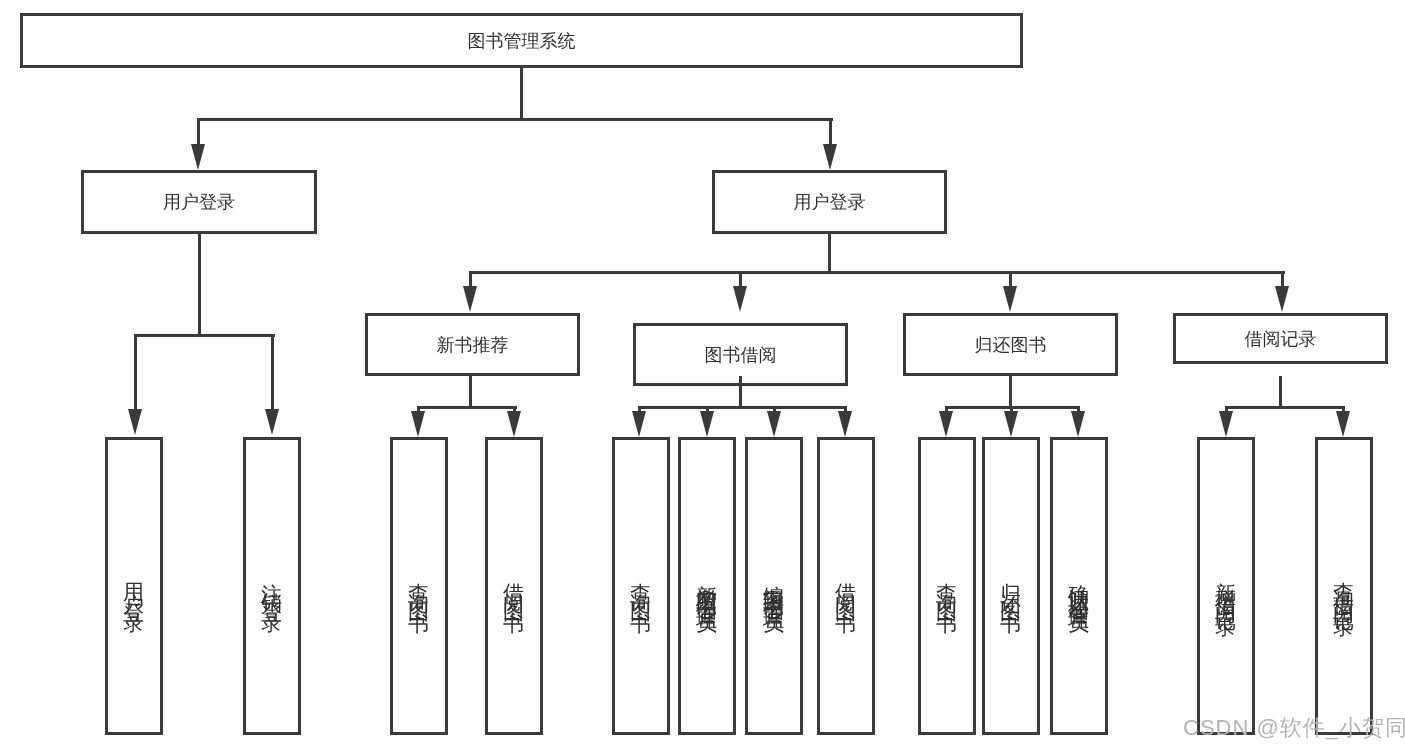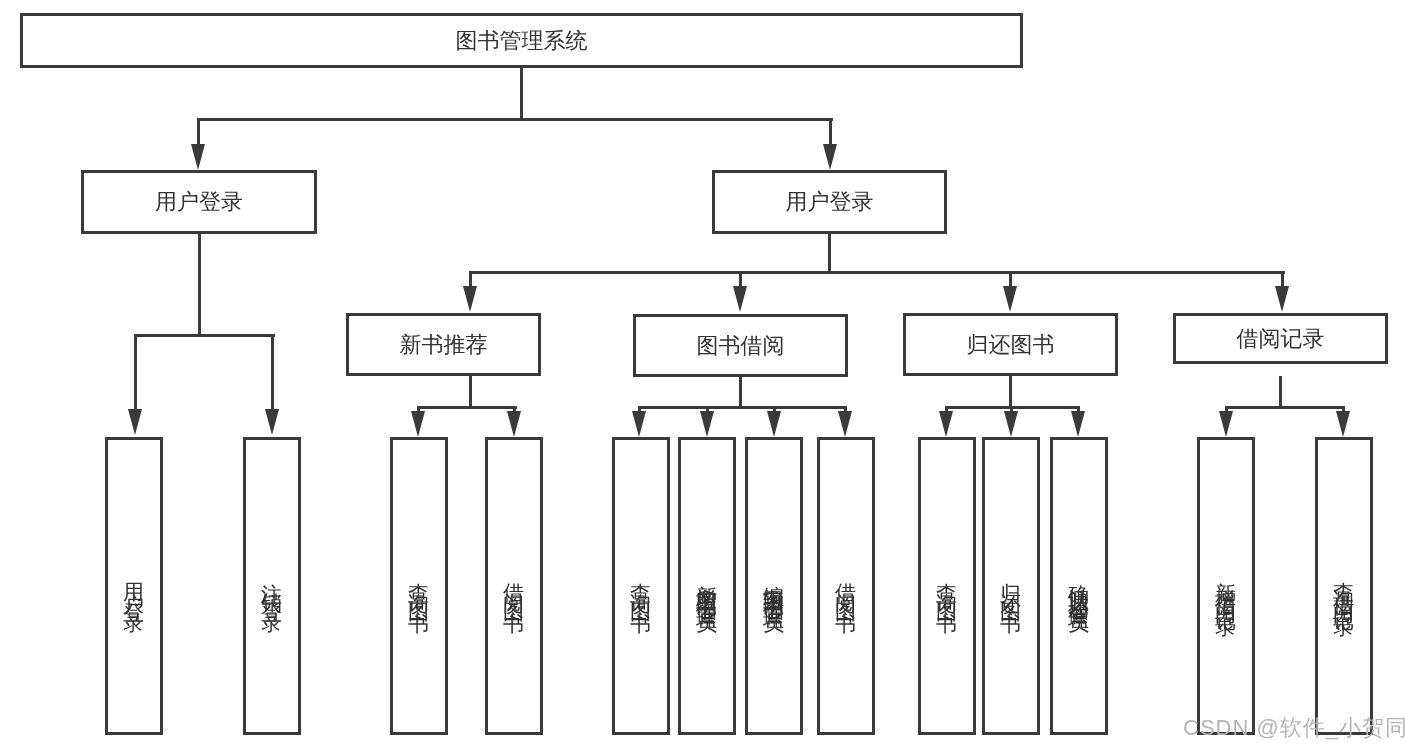--- a/index.html
+++ b/index.html
@@ -11,21 +11,21 @@
   html,body{margin:0;padding:0;background:var(--bg);}
   .canvas{
     position:relative;width:1405px;height:747px;background:var(--bg);
     font-family:"Liberation Sans","DejaVu Sans",sans-serif;
     overflow:hidden;
   }
   .box{
     position:absolute;box-sizing:border-box;background:#fff;
     border:3px solid var(--line);color:var(--text);
     display:flex;align-items:center;justify-content:center;
-    font-size:22px;text-align:center;
+    font-size:18px;text-align:center;
   }
   .leaf{
     writing-mode:vertical-rl;
     letter-spacing:10px;
     font-size:21px;
     line-height:1;
     padding:4px 0;
   }
   .v{position:absolute;width:3px;background:var(--line);}
   .h{position:absolute;height:3px;background:var(--line);}
@@ -67,22 +67,22 @@
   <div class="h" style="left:469px;top:271px;width:816px;"></div>
   <div class="v" style="left:469px;top:271px;height:17px;"></div>
   <div class="ar" style="left:463px;top:286px;"></div>
   <div class="v" style="left:739px;top:271px;height:17px;"></div>
   <div class="ar" style="left:733px;top:286px;"></div>
   <div class="v" style="left:1009px;top:271px;height:17px;"></div>
   <div class="ar" style="left:1003px;top:286px;"></div>
   <div class="v" style="left:1281px;top:271px;height:17px;"></div>
   <div class="ar" style="left:1275px;top:286px;"></div>
 
-  <div class="box" style="left:346px;top:313px;width:195px;height:63px;">新书推荐</div>
-  <div class="box" style="left:633px;top:314px;width:215px;height:63px;">图书借阅</div>
+  <div class="box" style="left:365px;top:313px;width:215px;height:63px;">新书推荐</div>
+  <div class="box" style="left:633px;top:323px;width:215px;height:63px;">图书借阅</div>
   <div class="box" style="left:903px;top:313px;width:215px;height:63px;">归还图书</div>
   <div class="box" style="left:1173px;top:313px;width:215px;height:51px;">借阅记录</div>
 
   <div class="v" style="left:469px;top:376px;height:32px;"></div>
   <div class="h" style="left:417px;top:406px;width:100px;"></div>
   <div class="v" style="left:417px;top:406px;height:8px;"></div>
   <div class="ar" style="left:411px;top:411px;"></div>
   <div class="v" style="left:513px;top:406px;height:8px;"></div>
   <div class="ar" style="left:507px;top:411px;"></div>
 

